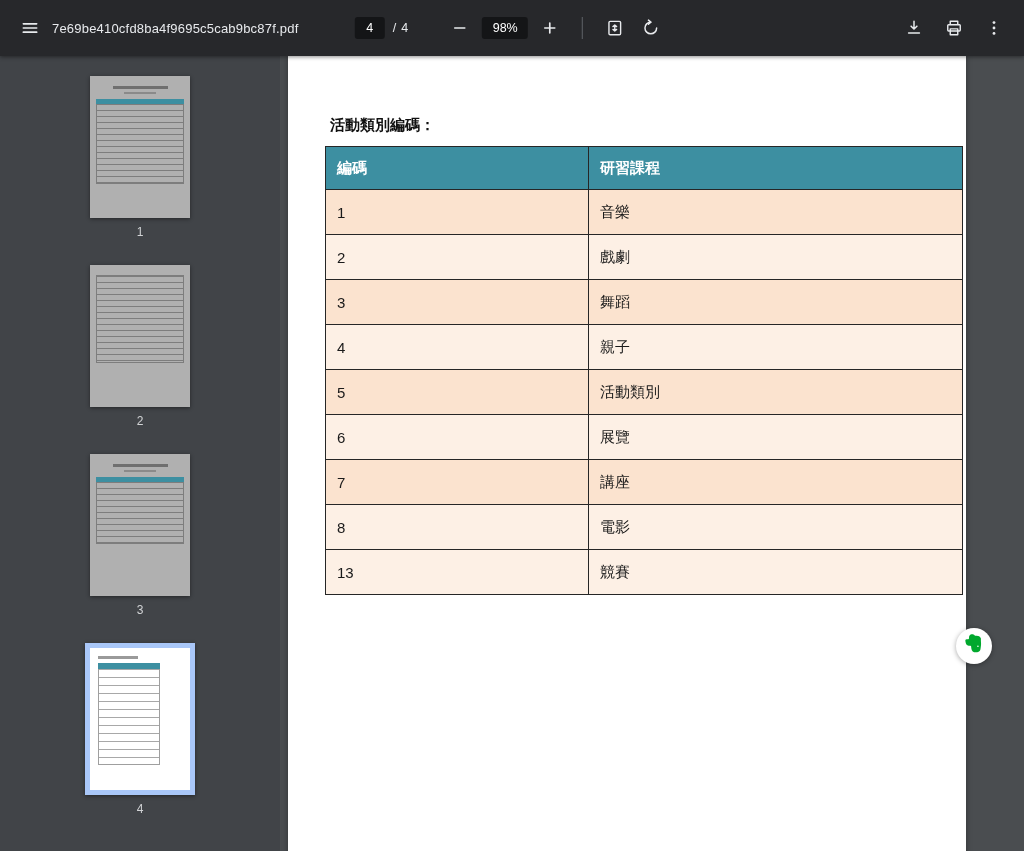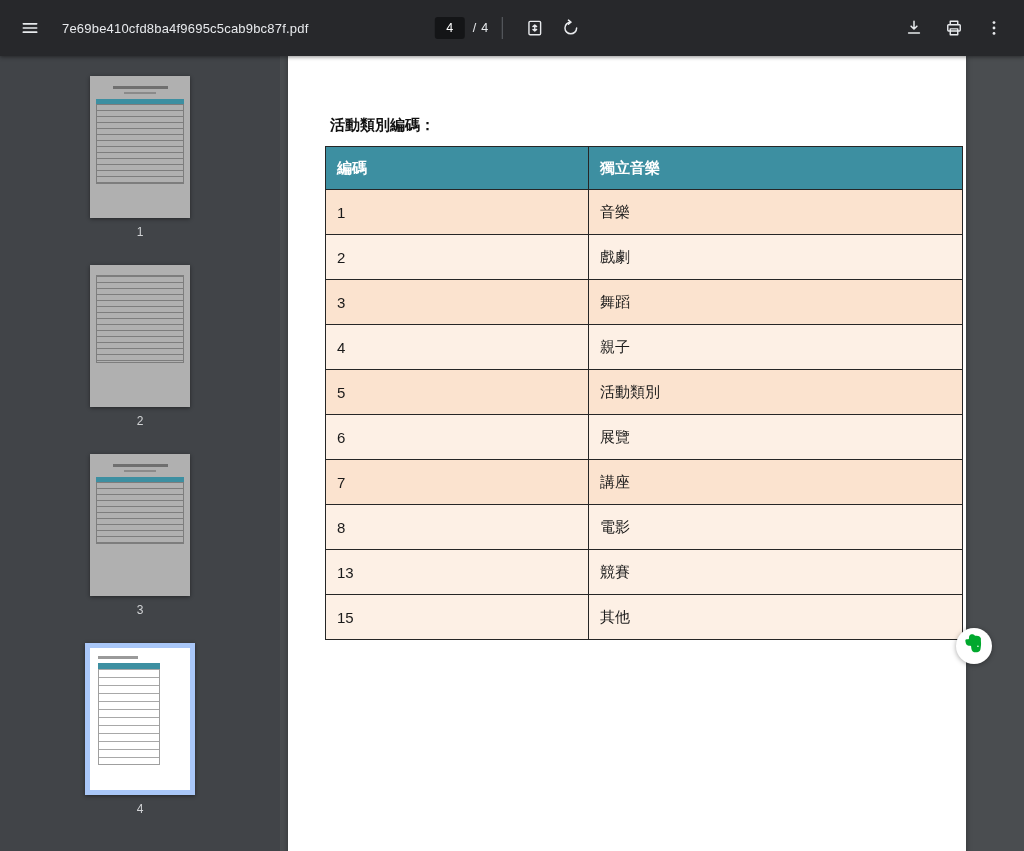--- a/index.html
+++ b/index.html
@@ -12,21 +12,21 @@
   }
   *{box-sizing:border-box;margin:0;padding:0;}
   html,body{background:#202124;}
   body{font-family:"Liberation Sans","DejaVu Sans",sans-serif;}
   .app{position:relative;width:1024px;height:851px;overflow:hidden;background:#4a4d50;}
 
   
   .toolbar{position:absolute;top:0;left:0;width:1024px;height:56px;background:#27282b;
     display:flex;align-items:center;padding:0 12px;z-index:20;
     box-shadow:0 1px 4px rgba(0,0,0,.45);color:#e8eaed;}
-  .tb-left{display:flex;align-items:center;gap:14px;}
+  .tb-left{display:flex;align-items:center;gap:4px;}
   .tb-center{position:absolute;left:50%;transform:translateX(-50%);display:flex;align-items:center;}
   .tb-right{margin-left:auto;display:flex;align-items:center;gap:4px;}
   .icon-btn{display:flex;align-items:center;justify-content:center;width:36px;height:36px;
     border:none;background:transparent;border-radius:50%;cursor:pointer;}
   .icon-btn svg{display:block;}
   .filename{font-size:13px;color:#e8eaed;letter-spacing:.2px;}
   .chip{background:var(--toolbar-chip);color:#fff;border-radius:3px;font-size:12.5px;
     display:flex;align-items:center;justify-content:center;height:22px;}
   .page-box{width:30px;}
   .page-total{display:flex;align-items:center;gap:5px;font-size:12.5px;color:#e8eaed;margin-left:8px;}
@@ -89,20 +89,37 @@
       </button>
       <span class="filename">7e69be410cfd8ba4f9695c5cab9bc87f.pdf</span>
     </div>
 
     <div class="tb-center">
       <div class="chip page-box">4</div>
       <span class="page-total">
         <span>/</span>
         <span>4</span>
       </span>
+      <div class="zoom-group">
+        <button class="icon-btn">
+          <span>
+            <svg width="20" height="20" viewBox="0 0 24 24" fill="none" stroke="#e8eaed" stroke-width="2" stroke-linecap="round">
+                <path d="M6 12h12"></path>
+              </svg>
+          </span>
+        </button>
+        <div class="chip zoom-box">98%</div>
+        <button class="icon-btn">
+          <span>
+            <svg width="20" height="20" viewBox="0 0 24 24" fill="none" stroke="#e8eaed" stroke-width="2" stroke-linecap="round">
+                <path d="M12 6v12M6 12h12"></path>
+              </svg>
+          </span>
+        </button>
+      </div>
       <div class="tb-divider"></div>
       <button class="icon-btn">
         <span>
           <svg width="20" height="20" viewBox="0 0 24 24" fill="none" stroke="#e8eaed" stroke-width="1.7" stroke-linecap="round" stroke-linejoin="round">
               <rect x="5" y="4" width="14" height="16" rx="1.5"></rect>
               <path d="M12 8.5v7M9.8 10.3 12 8.5l2.2 1.8M9.8 13.7 12 15.5l2.2-1.8"></path>
             </svg>
         </span>
       </button>
       <button class="icon-btn">
@@ -185,21 +202,21 @@
       <div class="page">
         <h1 class="page-title">活動類別編碼：</h1>
         <table class="cat-table">
           <colgroup>
               <col class="c1">
               <col class="c2">
             </colgroup>
           <thead>
             <tr>
               <th>編碼</th>
-              <th>獨立音樂</th>
+              <th>研習課程</th>
             </tr>
           </thead>
           <tbody>
               <tr class="odd">
                 <td>1</td>
                 <td>音樂</td>
               </tr>
               <tr class="even">
                 <td>2</td>
                 <td>戲劇</td>
@@ -225,24 +242,20 @@
                 <td>講座</td>
               </tr>
               <tr class="even">
                 <td>8</td>
                 <td>電影</td>
               </tr>
               <tr class="even">
                 <td>13</td>
                 <td>競賽</td>
               </tr>
-              <tr class="even">
-                <td>15</td>
-                <td>其他</td>
-              </tr>
             </tbody>
         </table>
       </div>
 
       <div class="evernote">
         <span>
           <svg width="22" height="22" viewBox="0 0 24 24" fill="#00a82d">
             <path d="M19.6 6.3c-.3-1.7-1.6-2.7-3.1-3-1-.2-2.5-.3-3.5-.3-.2-.7-.8-1.3-1.6-1.5-.9-.3-2.3-.2-3 .1C7.1 2.2 6.7 3.4 6.6 4.3L6.5 6c0 .5-.3.9-.8.9H3.9c-.5 0-.9.2-1.1.5-.2.3-.3.8-.2 1.3.1 1 .5 2.7 1.2 3.8.5.8 1.4 1.3 2.4 1.3h1.9c.4 0 .8.4.8.8 0 .5.1 1.7.3 2.6.2 1 .6 2.2 1.4 2.9.8.7 2.1 1 3.2 1 1.2 0 2.4-.1 3.3-.6 1.1-.6 1.7-1.7 2-3.1.4-2 .8-5.4.5-7.5-.1-1.2-.1-2.6 0-3.6zM16.3 15.3c-.5 0-.9-.4-.9-.9s.4-.9.9-.9.9.4.9.9-.4.9-.9.9z"></path>
           </svg>
         </span>

